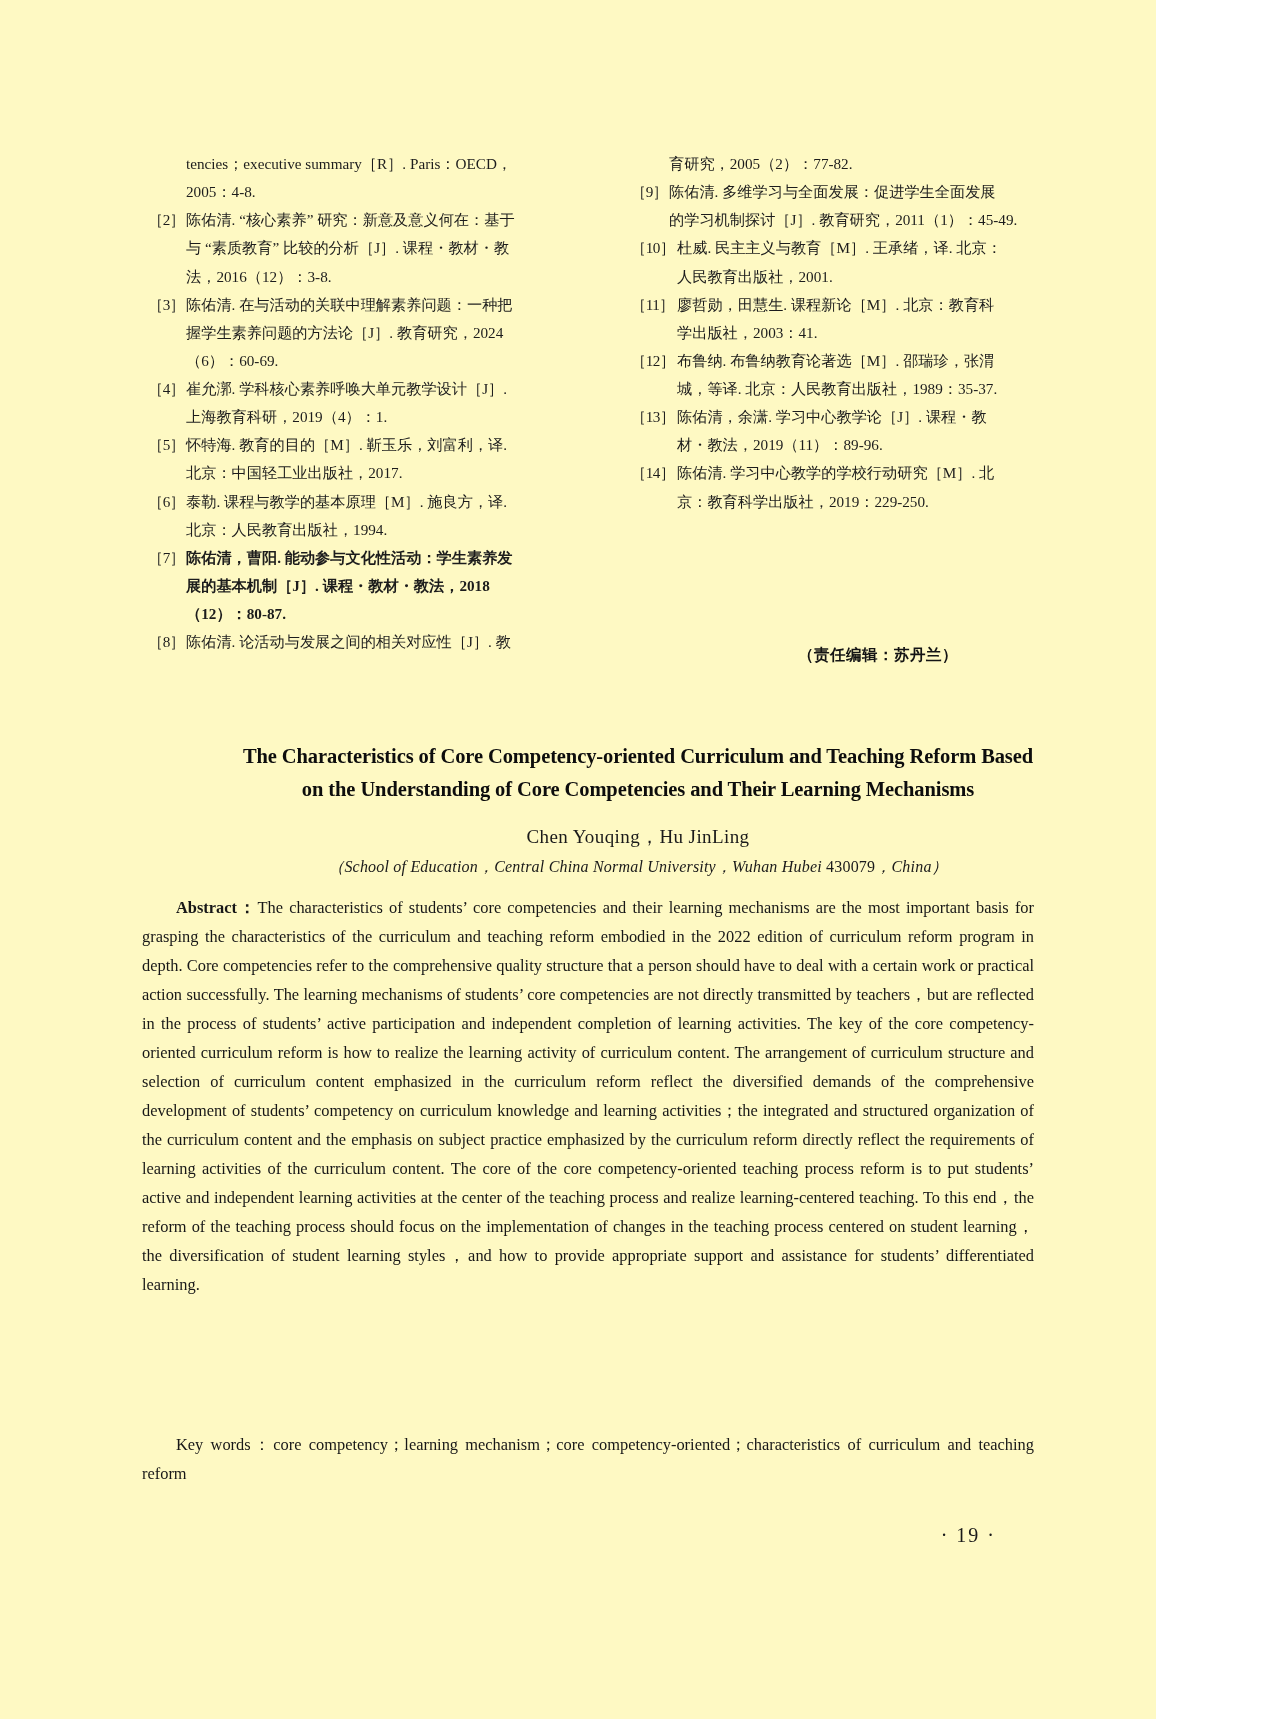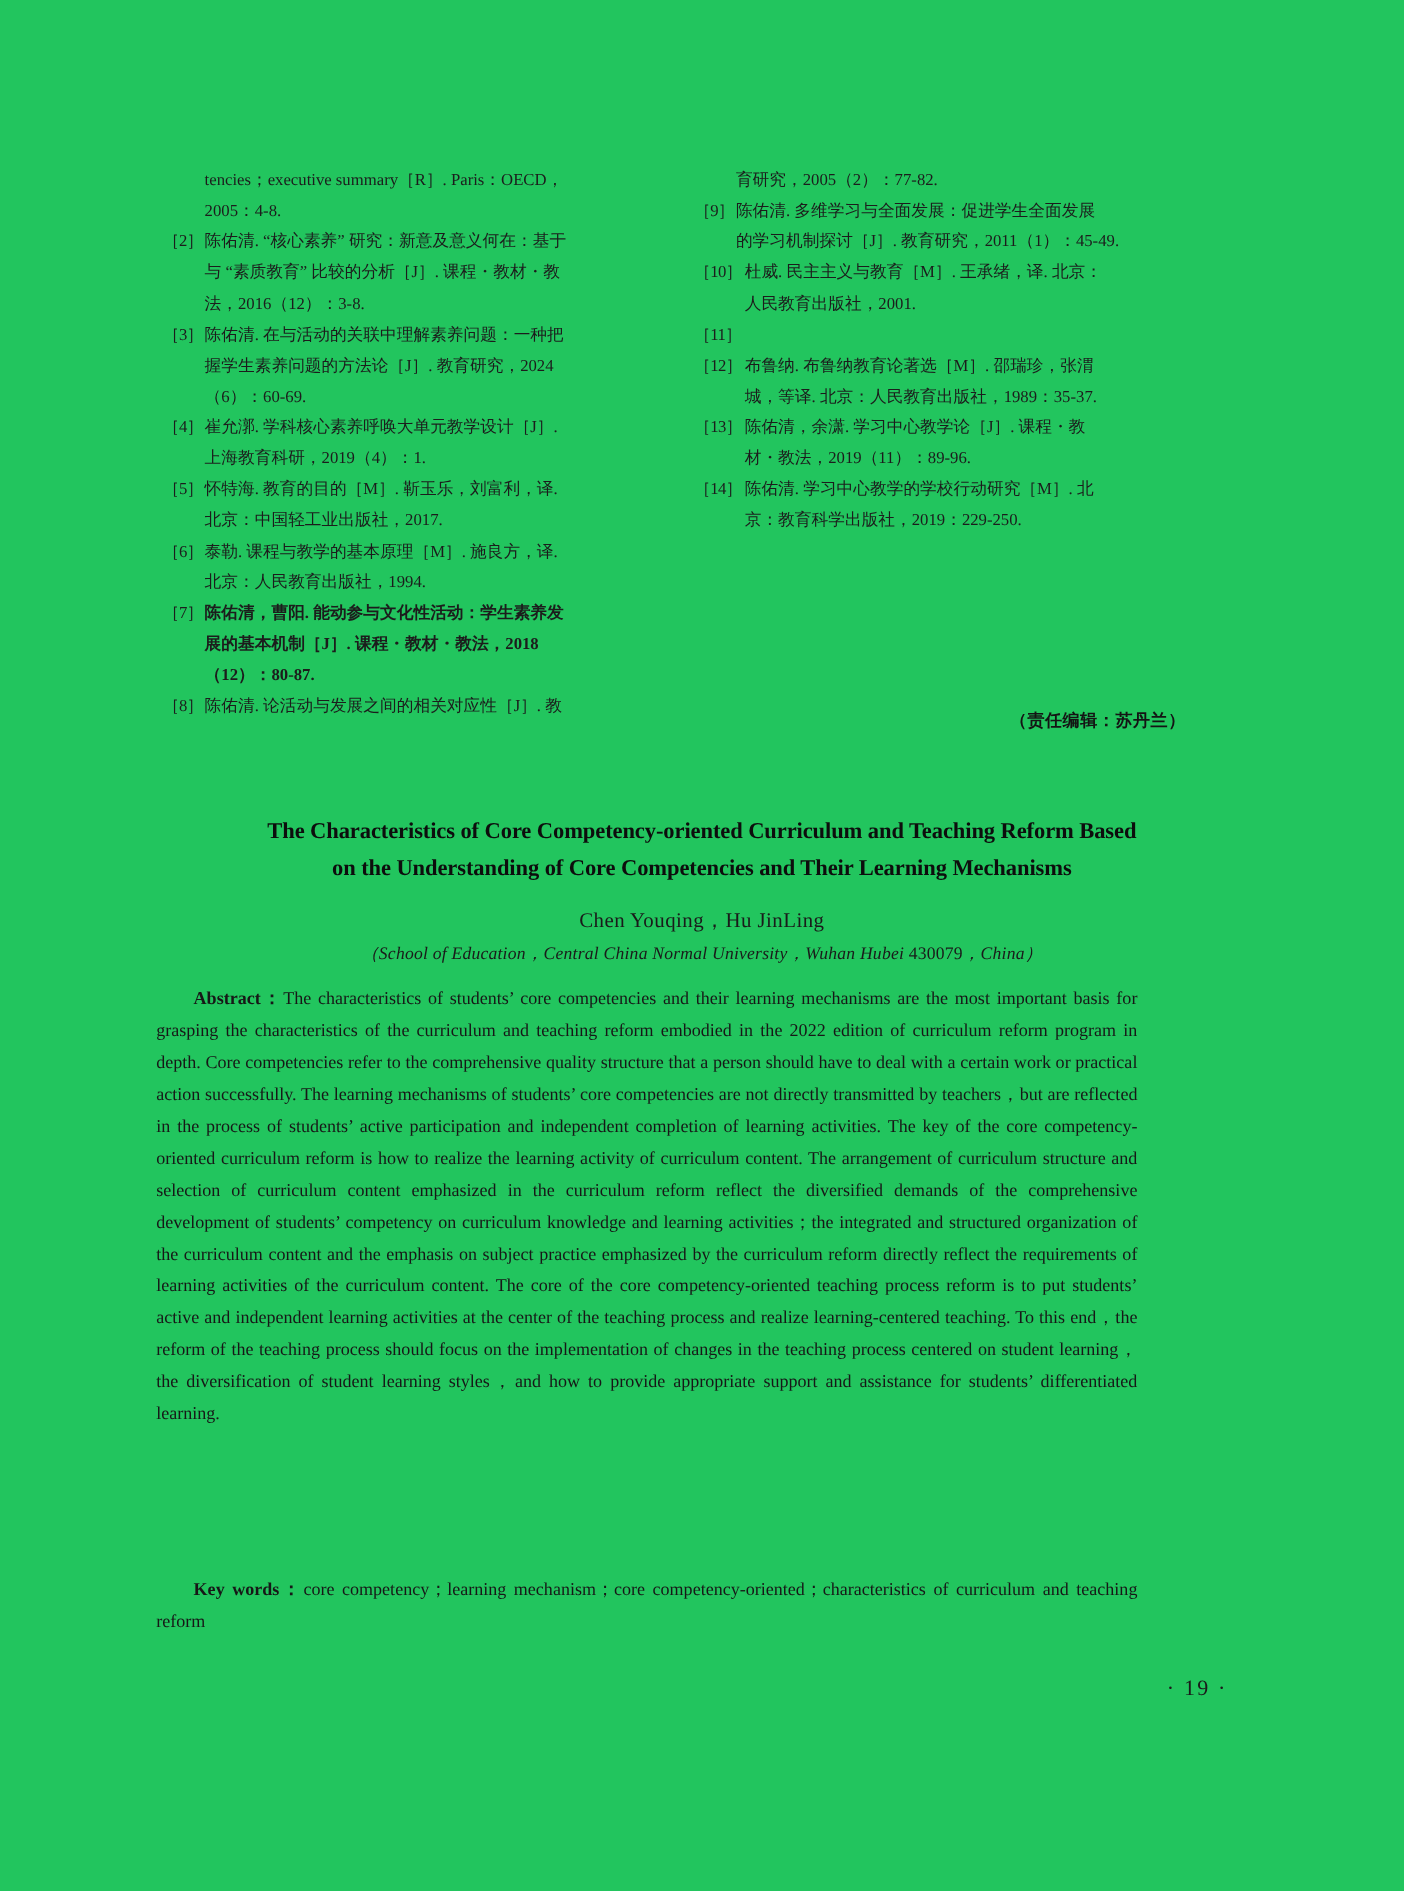--- a/index.html
+++ b/index.html
@@ -11,23 +11,23 @@
     width: 1276px;
     height: 1719px;
     position: relative;
     font-family: "Liberation Serif", "DejaVu Serif", serif;
     color: #1a1a1a;
     overflow: hidden;
   }
   .page {
     position: absolute;
     left: 0; top: 0;
-    width: 1276px;
+    width: 1156px;
     height: 1719px;
-    background: #22c55e;
+    background: #fef9c3;
   }
 
   
   .refs {
     position: absolute;
     left: 148px;
     top: 150px;
     width: 930px;
     display: flex;
     gap: 36px;
@@ -130,21 +130,21 @@
     position: absolute;
     left: 142px;
     top: 1430px;
     width: 892px;
     font-size: 16.4px;
     line-height: 1.77;
     text-align: justify;
     color: #171717;
   }
   .keywords .lead {
-    font-weight: 700;
+    font-weight: 400;
     padding-left: 34px;
     margin-top: 20px;
   }
 
   
   .pagenum {
     position: absolute;
     right: 160px;
     bottom: 172px;
     font-size: 20px;
@@ -243,20 +243,24 @@
       <div class="ref-entry">
         <span class="ref-num wide">［10］</span>
         <span class="ref-body">
           <span>杜威. 民主主义与教育［M］. 王承绪，译. 北京：</span><br>
           <span>人民教育出版社，2001.</span>
         </span>
       </div>
 
       <div class="ref-entry">
         <span class="ref-num wide">［11］</span>
+        <span class="ref-body">
+          <span>廖哲勋，田慧生. 课程新论［M］. 北京：教育科</span><br>
+          <span>学出版社，2003：41.</span>
+        </span>
       </div>
 
       <div class="ref-entry">
         <span class="ref-num wide">［12］</span>
         <span class="ref-body">
           <span>布鲁纳. 布鲁纳教育论著选［M］. 邵瑞珍，张渭</span><br>
           <span>城，等译. 北京：人民教育出版社，1989：35-37.</span>
         </span>
       </div>
 

